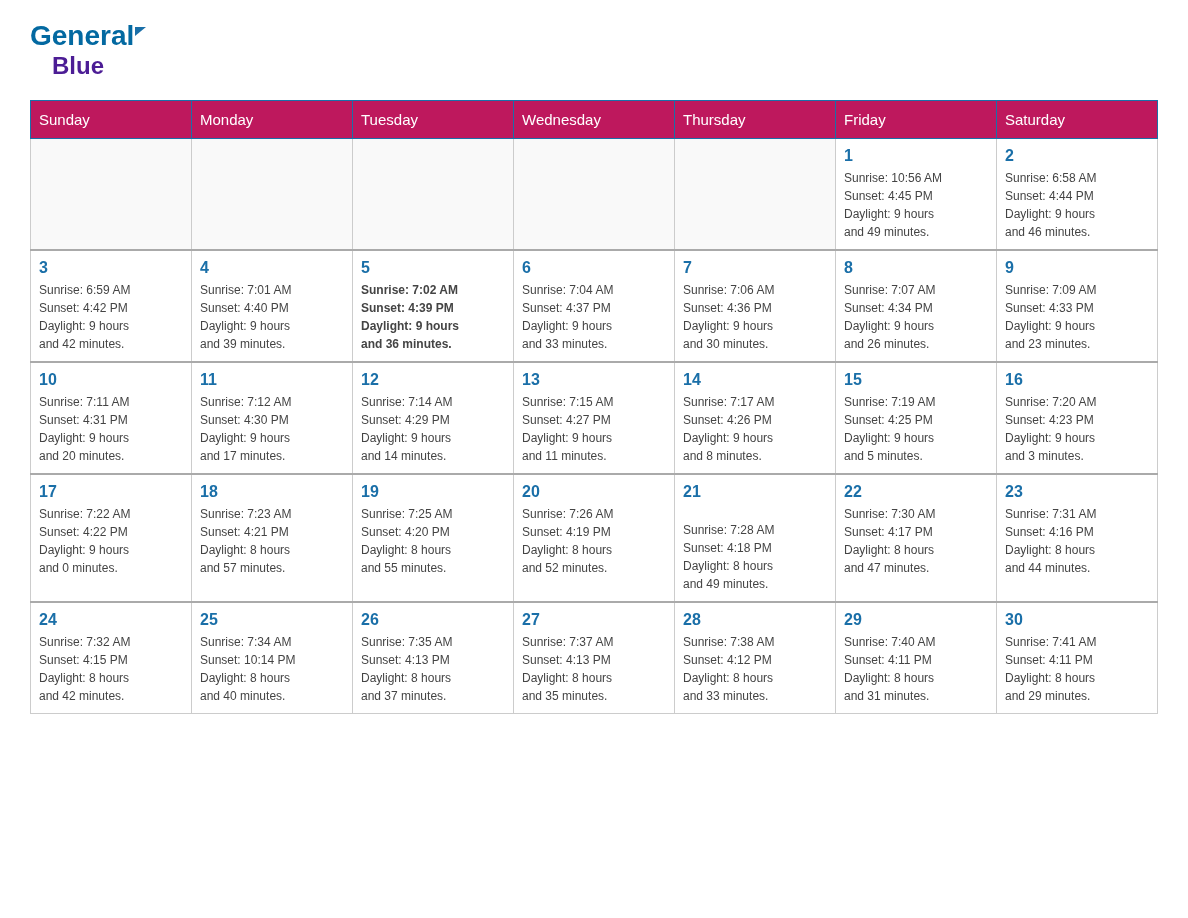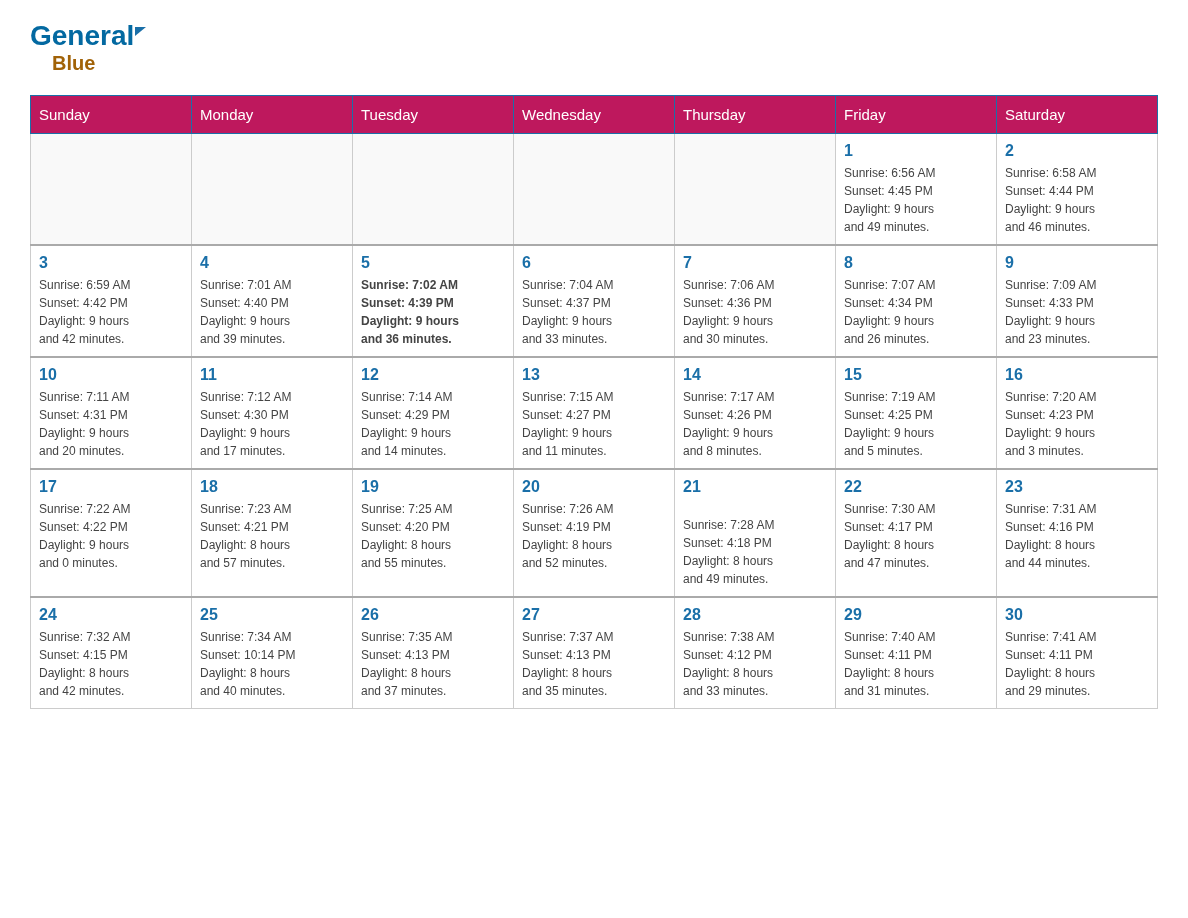--- a/index.html
+++ b/index.html
@@ -77,21 +77,21 @@
   </style>
 </head>
 <body>
 
 <div class="header">
   <div class="logo-block">
     <div class="logo-line1-row">
       <span style="font-size:28px;font-weight:bold;color:#0369a1;">General</span><span style="display:inline-block;width:0;height:0;border-left:9px solid #1a6fa8;border-right:0;border-bottom:0;border-top:11px solid transparent;margin-left:2px;vertical-align:top;margin-top:6px;transform:rotate(90deg);"></span>
     </div>
     <div>
-      <span style="font-size:20px;font-weight:bold;color:#a16207;padding-left:22px;">Blue</span>
+      <span style="font-size:24px;font-weight:bold;color:#4c1d95;padding-left:22px;">Blue</span>
     </div>
   </div>
   <div class="title-section">
     <div class="month-title"></div>
     <div class="location"></div>
   </div>
 </div>
 
 <table class="calendar">
   <thead>
@@ -107,21 +107,21 @@
   </thead>
   <tbody id="calendar-body">
   <tr>
         <td class="empty-cell"></td>
         <td class="empty-cell"></td>
         <td class="empty-cell"></td>
         <td class="empty-cell"></td>
         <td class="empty-cell"></td>
         <td>
           <span class="day-number">1</span>
-          <div class="day-info" style="white-space: pre-line;">Sunrise: 6:56 AM
+          <div class="day-info" style="white-space: pre-line;">Sunrise: 10:56 AM
 Sunset: 4:45 PM
 Daylight: 9 hours
 and 49 minutes.</div>
         </td>
         <td>
           <span class="day-number">2</span>
           <div class="day-info" style="white-space: pre-line;">Sunrise: 6:58 AM
 Sunset: 4:44 PM
 Daylight: 9 hours
 and 46 minutes.</div>

